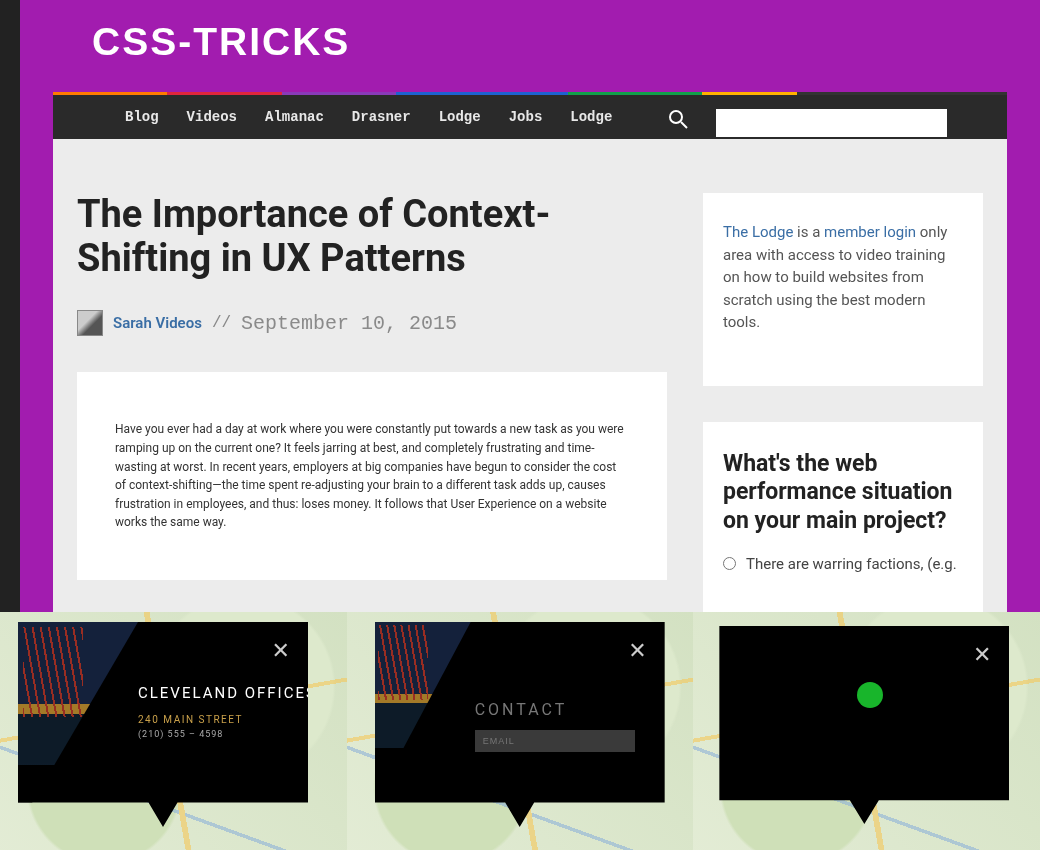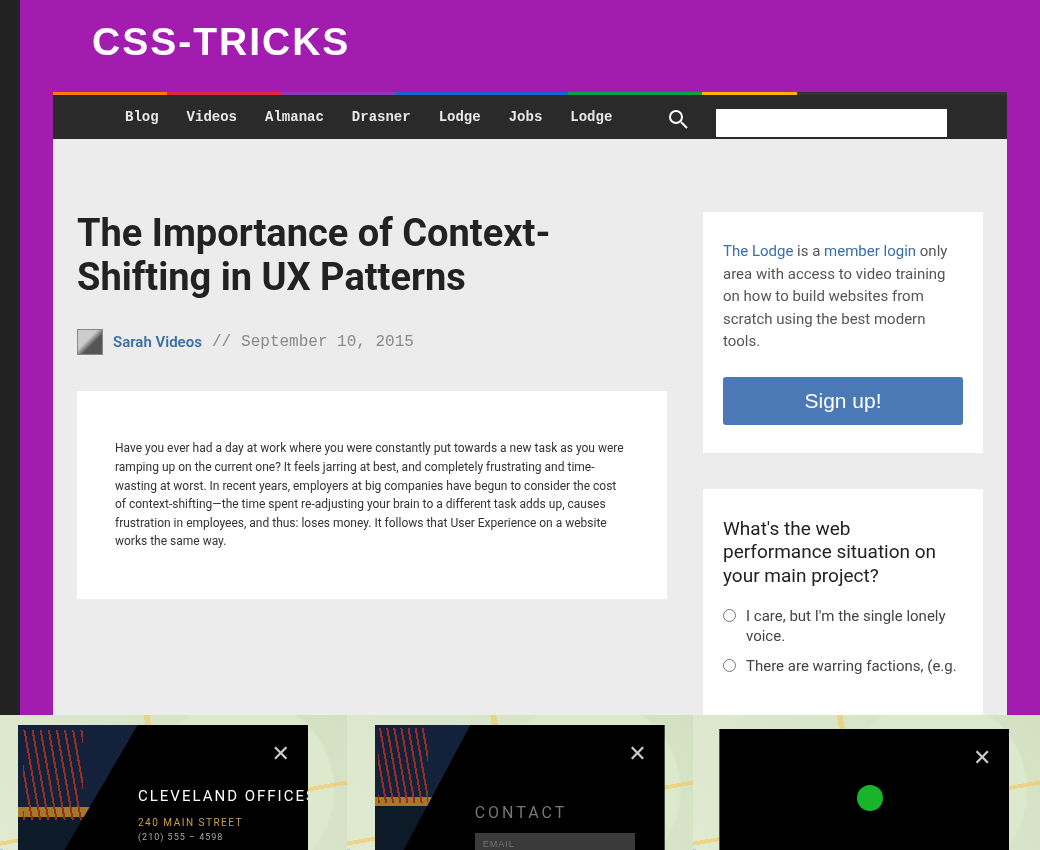--- a/index.html
+++ b/index.html
@@ -6,35 +6,35 @@
   body { background: #222; font-family: -apple-system, BlinkMacSystemFont, "Segoe UI", Roboto, sans-serif; width: 1040px; height: 850px; overflow: hidden; }
   .outer { background: #a21caf; padding: 0 0 0 0; margin-left: 20px; }
   .logo-row { padding: 20px 60px 28px 72px; }
   .logo { color: #fff; font-size: 39px; font-weight: 900; letter-spacing: 2px; font-family: Arial, sans-serif; }
   .color-strip { height: 3px; background: linear-gradient(to right, #ff7b00 0 12%, #e0263c 12% 24%, #8a3ab9 24% 36%, #1e62d0 36% 54%, #11a04a 54% 68%, #ffb100 68% 78%, #333 78% 100%); margin: 0 33px; }
   .navbar { background: #2a2a2a; display: flex; padding: 14px 60px 2px 72px; gap: 28px; margin: 0 33px; font-family: "Courier New", monospace; }
   .navbar a { color: #e8e8e8; font-size: 14px; font-weight: bold; text-decoration: none; cursor: pointer; }
   .nav-spacer { flex: 1; }
   .search-icon { width: 20px; height: 20px; color: #fff; display: flex; align-items: center; justify-content: center; }
   .search-input { width: 350px; height: 28px; background: #fff; border: none; padding: 0 8px; font-size: 14px; }
-  .page { background: #ececec; margin: 0 33px; padding: 73px 24px 0 24px; display: flex; gap: 36px; min-height: 460px; }
+  .page { background: #ececec; margin: 0 33px; padding: 54px 24px 0 24px; display: flex; gap: 36px; min-height: 460px; }
   .main-col { flex: 1; min-width: 0; }
   .article-title { font-size: 38px; font-weight: 700; color: #222; line-height: 1.15; margin-bottom: 30px; }
   .byline { display: flex; align-items: center; gap: 10px; margin-bottom: 36px; }
   .avatar { width: 26px; height: 26px; background: linear-gradient(135deg,#ccc 40%,#555 60%); border: 1px solid #888; }
   .author { color: #3a6ea5; font-weight: 600; font-size: 15px; }
   .sep { color: #888; font-family: "Courier New", monospace; font-size: 16px; }
-  .date { color: #8a8a8a; font-family: "Courier New", monospace; font-size: 16px; }
+  .date { color: #8a8a8a; font-family: "Courier New", monospace; font-size: 20px; }
   .article-body { background: #fff; padding: 48px 38px; font-size: 12px; line-height: 1.55; color: #333; }
   .side-col { width: 280px; display: flex; flex-direction: column; gap: 36px; align-items: flex-end; }
   .side-box { background: #fff; padding: 28px 20px; }
   .lodge-text { color: #555; font-size: 15px; line-height: 1.5; margin-bottom: 24px; }
   .lodge-text .link { color: #3a6ea5; }
   .signup-btn { display: block; width: 100%; background: #4a79b6; color: #fff; font-size: 21px; text-align: center; padding: 12px 0; border: none; border-radius: 3px; cursor: pointer; }
-  .poll-title { font-size: 19px; font-weight: 400; color: #222; line-height: 1.25; margin-bottom: 18px; }
+  .poll-title { font-size: 23px; font-weight: 700; color: #222; line-height: 1.25; margin-bottom: 18px; }
   .poll-opt { display: flex; align-items: flex-start; gap: 10px; margin-bottom: 10px; font-size: 15px; color: #444; line-height: 1.35; }
   .poll-opt input { margin-top: 3px; }
 
   
   .panels { display: flex; width: 1040px; height: 250px; }
   .panel { flex: 1; position: relative; overflow: hidden; background: #d9e5c8; }
   .mapbg { position: absolute; inset: 0; background:
      radial-gradient(circle at 30% 70%, #cfe0b8 0 25%, transparent 26%),
      radial-gradient(circle at 70% 30%, #dde9cc 0 30%, transparent 31%),
      linear-gradient(45deg, #e3ecd5, #d3e1c2);
@@ -109,29 +109,24 @@
       <div class="article-body">
         <p>Have you ever had a day at work where you were constantly put towards a new task as you were ramping up on the current one? It feels jarring at best, and completely frustrating and time-wasting at worst. In recent years, employers at big companies have begun to consider the cost of context-shifting—the time spent re-adjusting your brain to a different task adds up, causes frustration in employees, and thus: loses money. It follows that User Experience on a website works the same way.</p>
       </div>
     </div>
 
     <div class="side-col">
       <div class="side-box">
         <p class="lodge-text">
           <span class="link">The Lodge</span><span> is a </span><span class="link">member login</span><span> only area with access to video training on how to build websites from scratch using the best modern tools.</span>
         </p>
-        <button class="signup-btn">Sign up!</button>
       </div>
 
       <div class="side-box">
         <h3 class="poll-title">What's the web performance situation on your main project?</h3>
-        <label class="poll-opt">
-          <input type="radio" name="poll" style="">
-          <span>I care, but I'm the single lonely voice.</span>
-        </label>
         <label class="poll-opt">
           <input type="radio" name="poll" style="">
           <span>There are warring factions, (e.g.</span>
         </label>
       </div>
     </div>
   </div>
 </div>
 
 <div class="panels">

